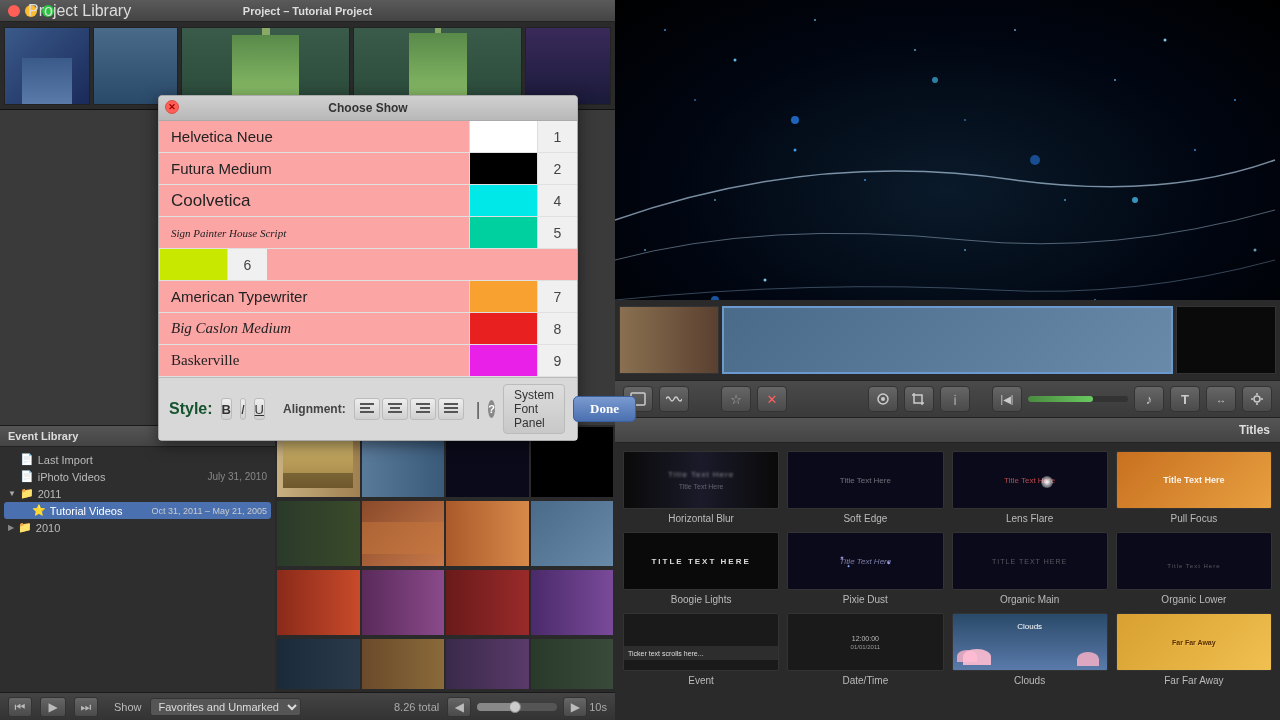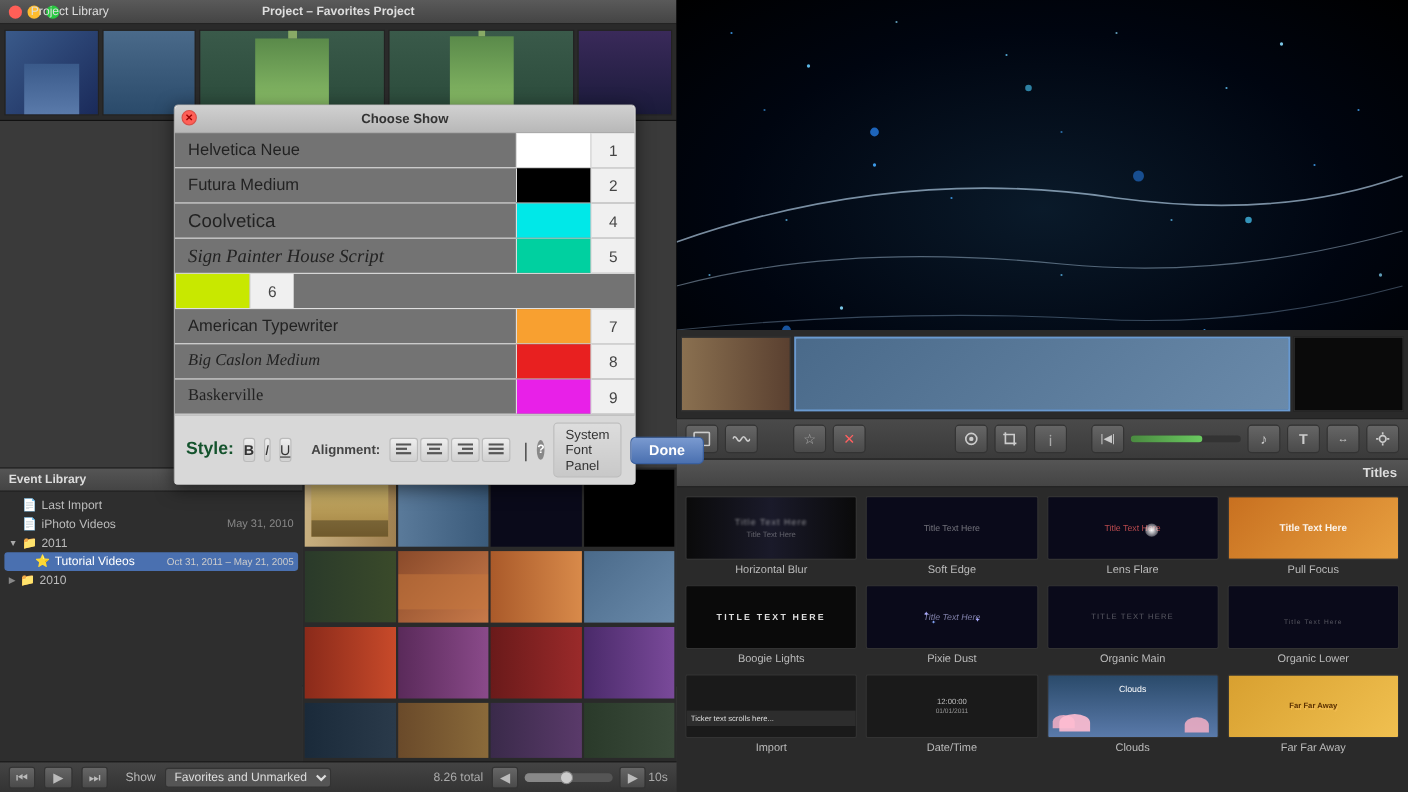--- a/index.html
+++ b/index.html
@@ -12,38 +12,38 @@
     .left-panel { width: 615px; height: 720px; background: #3a3a3a; display: flex; flex-direction: column; position: relative; }
 
     
     .title-bar { height: 22px; background: linear-gradient(to bottom, #5a5a5a, #444); display: flex; align-items: center; justify-content: center; position: relative; border-bottom: 1px solid #222; }
     .title-bar-text { color: #ddd; font-size: 11px; font-weight: bold; }
     .window-controls { position: absolute; left: 8px; display: flex; gap: 5px; }
     .wc { width: 12px; height: 12px; border-radius: 50%; }
     .wc-close { background: #ff5f57; }
     .wc-min { background: #febc2e; }
     .wc-max { background: #28c840; }
-    .project-library-label { position: absolute; left: 28px; color: #ddd; font-size: 11px; }
+    .project-library-label { position: absolute; left: 28px; color: #ddd; font-size: 16px; }
 
     
     .thumb-strip { height: 88px; background: #2a2a2a; display: flex; align-items: center; padding: 4px; gap: 3px; border-bottom: 1px solid #111; }
     .thumb { height: 78px; flex: 1; background: #555; overflow: hidden; position: relative; border: 1px solid #222; }
 
     
     .tb1 { background: linear-gradient(135deg, #4a6fa5, #2a3a5a); }
     .tb2 { background: linear-gradient(135deg, #5a7a8a, #2a3a4a); }
     .tb3 { background: linear-gradient(135deg, #4a8a6a, #2a5a4a); }
     .tb4 { background: linear-gradient(135deg, #4a8a6a, #3a6a5a); }
     .tb5 { background: linear-gradient(135deg, #6a5a8a, #3a3a6a); }
 
     
     .font-panel { position: absolute; top: 95px; left: 158px; width: 420px; background: #e8e8e8; border: 1px solid #aaa; border-radius: 4px; box-shadow: 0 4px 15px rgba(0,0,0,0.5); z-index: 100; }
     .font-panel-title { background: linear-gradient(to bottom, #d0d0d0, #b8b8b8); text-align: center; padding: 5px; font-size: 12px; font-weight: bold; color: #333; border-bottom: 1px solid #aaa; border-radius: 4px 4px 0 0; position: relative; }
     .font-close { position: absolute; left: 6px; top: 4px; width: 14px; height: 14px; border-radius: 50%; background: #ff5f57; border: 1px solid #d94f47; display: flex; align-items: center; justify-content: center; cursor: pointer; font-size: 9px; color: #900; }
-    .font-list { background: #737373; }
+    .font-list { background: #fca5a5; }
     .font-row { display: flex; align-items: center; height: 32px; border-bottom: 1px solid #e0e0e0; }
     .font-name { flex: 1; padding-left: 12px; font-size: 15px; color: #222; }
     .font-color { width: 68px; height: 100%; }
     .font-num { width: 40px; text-align: center; font-size: 14px; color: #444; background: #f0f0f0; height: 100%; display: flex; align-items: center; justify-content: center; border-left: 1px solid #ddd; }
 
     
     .f-helvetica { font-family: 'Helvetica Neue', sans-serif; font-weight: normal; }
     .f-futura { font-family: 'Futura', 'Century Gothic', sans-serif; font-weight: normal; }
     .f-impact { font-family: Impact, sans-serif; font-weight: normal; }
     .f-cool { font-family: 'Coolvetica', Impact, sans-serif; font-style: normal; }
@@ -53,21 +53,21 @@
     .f-bigcaslon { font-family: 'Big Caslon', 'Palatino', serif; font-style: italic; }
     .f-baskerville { font-family: 'Baskerville', Georgia, serif; }
 
     
     .style-bar { background: #d8d8d8; border-top: 1px solid #bbb; padding: 6px 10px; display: flex; align-items: center; gap: 8px; }
     .style-label { font-size: 16px; color: #14532d; font-weight: bold; }
     .style-btn { width: 24px; height: 22px; border: 1px solid #bbb; background: linear-gradient(to bottom, #eee, #d0d0d0); border-radius: 3px; display: flex; align-items: center; justify-content: center; cursor: pointer; font-size: 13px; color: #333; }
     .align-label { font-size: 12px; color: #444; font-weight: bold; margin-left: 10px; }
     .align-btns { display: flex; gap: 2px; }
     .align-btn { width: 26px; height: 22px; border: 1px solid #bbb; background: linear-gradient(to bottom, #eee, #d0d0d0); border-radius: 3px; display: flex; align-items: center; justify-content: center; cursor: pointer; }
-    .done-btn { margin-left: auto; background: linear-gradient(to bottom, #7a9ad0, #4a70b0); color: white; border: 1px solid #3a60a0; border-radius: 5px; padding: 4px 16px; font-size: 13px; font-weight: bold; cursor: pointer; }
+    .done-btn { margin-left: auto; background: linear-gradient(to bottom, #7a9ad0, #4a70b0); color: white; border: 1px solid #3a60a0; border-radius: 5px; padding: 4px 16px; font-size: 13px; font-weight: bold; cursor: pointer; font-family: Liberation Serif, serif; }
     .help-icon { width: 18px; height: 18px; border-radius: 50%; background: #888; color: white; display: flex; align-items: center; justify-content: center; font-size: 11px; font-weight: bold; cursor: pointer; }
     .sys-font-btn { background: linear-gradient(to bottom, #ddd, #c8c8c8); border: 1px solid #bbb; border-radius: 4px; padding: 3px 10px; font-size: 12px; cursor: pointer; color: #333; }
 
     
     .bottom-tools { position: absolute; bottom: 55px; left: 0; right: 0; height: 42px; background: linear-gradient(to bottom, #4a4a4a, #3a3a3a); border-top: 1px solid #222; display: flex; align-items: center; padding: 0 8px; gap: 4px; }
     .tool-btn { width: 32px; height: 28px; background: linear-gradient(to bottom, #666, #4a4a4a); border: 1px solid #333; border-radius: 4px; display: flex; align-items: center; justify-content: center; cursor: pointer; color: #ccc; font-size: 14px; }
     .tool-btn.active { background: linear-gradient(to bottom, #5a7aaa, #3a5a8a); }
 
     
     .event-library { position: absolute; bottom: 0; left: 0; width: 275px; height: 295px; background: #2e2e2e; border-top: 1px solid #1a1a1a; }
@@ -140,21 +140,21 @@
 
   <div class="left-panel">
 
     <div class="title-bar">
       <div class="window-controls">
         <div class="wc wc-close"></div>
         <div class="wc wc-min"></div>
         <div class="wc wc-max"></div>
       </div>
       <span class="project-library-label">Project Library</span>
-      <span class="title-bar-text">Project – Favorites Project</span>
+      <span class="title-bar-text">Project – Tutorial Project</span>
     </div>
 
     <div class="thumb-strip">
       <div class="thumb tb1">
         <div style="width:100%;height:100%;background:linear-gradient(135deg,#3a5a8a,#1a2a5a);display:flex;align-items:flex-end;justify-content:center;">
           <div style="width:60%;height:60%;background:linear-gradient(to top,#5a7aaa,#3a5a8a);"></div>
         </div>
       </div>
       <div class="thumb tb2">
         <div style="width:100%;height:100%;background:linear-gradient(to bottom,#4a6a8a,#2a4a6a);"></div>
@@ -196,21 +196,21 @@
           <span class="font-name f-futura">Futura Medium</span>
           <div class="font-color" style="background:#000000;border-left:1px solid #ddd;"></div>
           <div class="font-num">2</div>
         </div>
         <div class="font-row">
           <span class="font-name f-cool" style="font-size:17px;">Coolvetica</span>
           <div class="font-color" style="background:#00e8e8;border-left:1px solid #ddd;"></div>
           <div class="font-num">4</div>
         </div>
         <div class="font-row">
-          <span class="font-name f-signpainter" style="font-size:17px;">Sign Painter House Script</span>
+          <span class="font-name f-signpainter" style="font-size:11px;">Sign Painter House Script</span>
           <div class="font-color" style="background:#00d0a0;border-left:1px solid #ddd;"></div>
           <div class="font-num">5</div>
         </div>
         <div class="font-row">
           <div class="font-color" style="background:#c8e800;border-left:1px solid #ddd;"></div>
           <div class="font-num">6</div>
         </div>
         <div class="font-row">
           <span class="font-name f-typewriter">American Typewriter</span>
           <div class="font-color" style="background:#f8a030;border-left:1px solid #ddd;"></div>
@@ -287,21 +287,21 @@
     <div class="event-library">
       <div class="event-library-title">Event Library</div>
       <div class="event-tree">
         <div class="event-item event-indent">
           <span>📄</span>
           <span>Last Import</span>
         </div>
         <div class="event-item event-indent">
           <span>📄</span>
           <span>iPhoto Videos</span>
-          <span class="event-date">May 31, 2010</span>
+          <span class="event-date">July 31, 2010</span>
         </div>
         <div class="event-item">
           <span class="triangle open">▼</span>
           <span>📁</span>
           <span>2011</span>
         </div>
         <div class="event-item event-indent2 selected">
           <span>⭐</span>
           <span>Tutorial Videos</span>
           <span class="event-date" style="color:#ccc;font-size:9px;">Oct 31, 2011 – May 21, 2005</span>
@@ -571,21 +571,21 @@
           </div>
           <span class="title-label">Organic Lower</span>
         </div>
 
         <div class="title-item">
           <div class="title-thumb tt-ticker">
             <div style="position:absolute;bottom:10px;left:0;right:0;background:rgba(50,50,50,0.8);height:14px;display:flex;align-items:center;padding:0 4px;">
               <div style="color:#ddd;font-size:7px;white-space:nowrap;overflow:hidden;">Ticker text scrolls here...</div>
             </div>
           </div>
-          <span class="title-label">Import</span>
+          <span class="title-label">Event</span>
         </div>
 
         <div class="title-item">
           <div class="title-thumb tt-datetime">
             <div style="text-align:center;padding:12px 4px;">
               <div style="color:#bbb;font-size:7px;">12:00:00</div>
               <div style="color:#999;font-size:6px;margin-top:2px;">01/01/2011</div>
             </div>
           </div>
           <span class="title-label">Date/Time</span>

